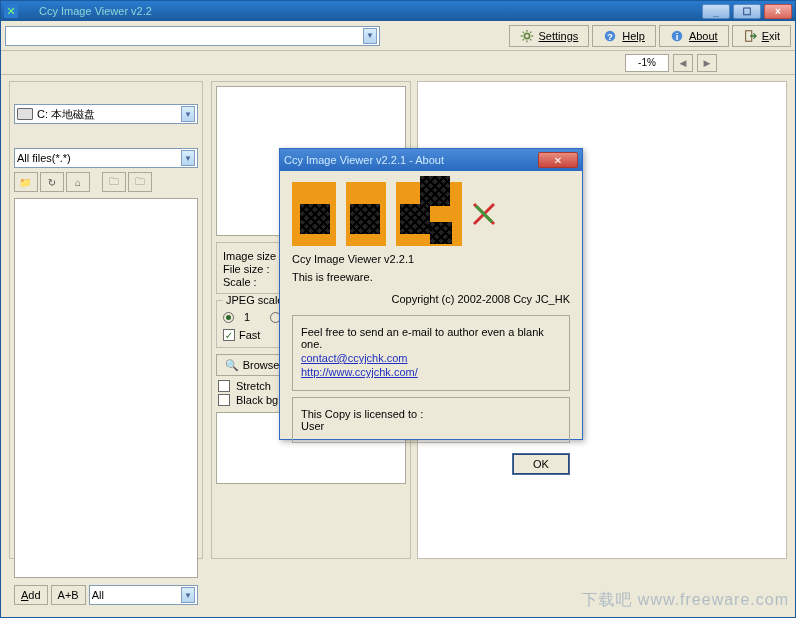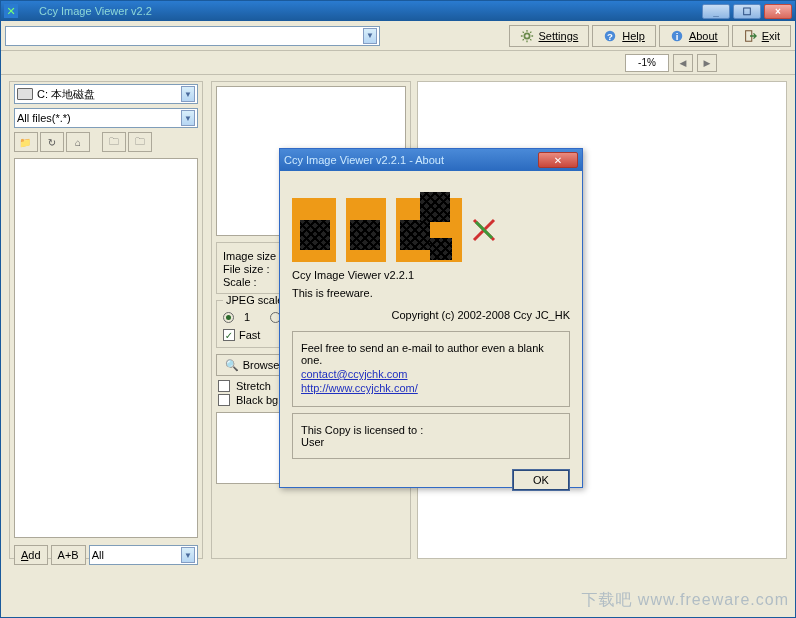--- a/index.html
+++ b/index.html
@@ -24,21 +24,21 @@
 .tb-btn .label { text-decoration: underline; }
 
 
 .zoombar { height: 24px; display: flex; align-items: center; justify-content: flex-end; padding-right: 78px; gap: 4px; border-bottom: 1px solid #c2bfb0; }
 .zoom-pct { width: 44px; height: 18px; border: 1px solid #aca899; background: #fff; text-align: center; line-height: 16px; font-size: 10px; }
 .nav-btn { width: 20px; height: 18px; border: 1px solid #aca899; background: #ece9d8; display:flex; align-items:center; justify-content:center; color:#777; font-size:9px; }
 
 
 .left-panel { position: absolute; left: 8px; top: 80px; width: 194px; height: 478px; border: 1px solid #c2bfb0; background: #ece9d8; }
 .lp-row { padding: 2px 4px; display: flex; align-items: center; gap: 2px; }
-.lp-row .dropdown { flex: 1; }
+.lp-row .dropdown { flex: 1; margin-top: 20px; }
 .drive-ic { width:16px; height:12px; background:#e0e0e0; border:1px solid #666; border-radius:1px; display:inline-block; }
 .iconbtn { width: 24px; height: 20px; background: #ece9d8; border: 1px solid #aca899; display:flex; align-items:center; justify-content:center; font-size:10px; cursor:pointer; color:#555; }
 .lp-toolbar { display:flex; gap:2px; padding:2px 4px; }
 .lp-list { margin: 4px; height: 380px; background: #fff; border: 1px solid #aca899; }
 .lp-bottom { display:flex; gap:3px; padding: 3px 4px; align-items:center; }
 .lp-bottom .small-btn { height: 20px; padding: 0 6px; border: 1px solid #aca899; background:#ece9d8; cursor:pointer; display:flex; align-items:center; }
 .lp-bottom .dropdown { flex:1; }
 
 
 .center-panel { position: absolute; left: 210px; top: 80px; width: 200px; height: 478px; border: 1px solid #c2bfb0; background:#ece9d8; }
@@ -51,25 +51,25 @@
 .radio { width:11px; height:11px; border:1px solid #696969; border-radius:50%; display:inline-flex; align-items:center; justify-content:center; }
 .radio.checked::after { content:""; width:5px; height:5px; border-radius:50%; background:#2b6a2b; }
 .checkbox { width:12px; height:12px; border:1px solid #696969; background:#fff; display:inline-flex; align-items:center; justify-content:center; color:#2b6a2b; font-size:10px; margin-right:4px; }
 .checkbox.checked::after { content:"✓"; }
 .browse-btn { margin:4px; height:22px; border:1px solid #aca899; background:#ece9d8; display:flex; align-items:center; gap:4px; padding:0 8px; cursor:pointer; }
 .opt-row { display:flex; align-items:center; margin:2px 6px; gap:2px; }
 
 .right-area { position:absolute; left:416px; top:80px; width:370px; height:478px; border:1px solid #c2bfb0; background:#fff; }
 
 
-.about { position:absolute; left:278px; top:147px; width:304px; height:340px; border:1px solid #316ac5; background:#ece9d8; box-shadow: 2px 2px 6px rgba(0,0,0,.3); }
+.about { position:absolute; left:278px; top:147px; width:304px; height:292px; border:1px solid #316ac5; background:#ece9d8; box-shadow: 2px 2px 6px rgba(0,0,0,.3); }
 .about .dlg-title { height:22px; background: linear-gradient(to bottom,#4a8ad8,#2a6abf); color:#cbe9ff; display:flex; align-items:center; padding:0 4px; font-family:"Courier New",monospace; font-size:12px; }
 .about .dlg-title .txt { flex:1; }
 .about .dlg-close { width:40px; height:16px; background:linear-gradient(#ea8b7f,#c8463a); border:1px solid #a9382e; border-radius:2px; display:flex; align-items:center; justify-content:center; color:#fff; font-size:10px; cursor:pointer; }
-.about-body { padding: 24px 12px; }
+.about-body { padding: 8px 12px; }
 .logo-area { height: 70px; display:flex; align-items:center; gap:8px; margin-bottom:4px; }
 .logo { width:170px; height:64px; position:relative; }
 .logo .orange { position:absolute; left:0; top:0; width:170px; height:64px; background:#ee9a17; }
 .cross { position:absolute; width:30px; height:30px; background: repeating-linear-gradient(45deg,#000 0 2px, transparent 2px 6px), repeating-linear-gradient(-45deg,#000 0 2px, transparent 2px 6px); background-color:#222; }
 .pline { margin: 3px 0; }
 .copy { text-align:right; margin:10px 0; }
 .box { border:1px solid #aca899; padding: 10px 8px; margin: 6px 0; }
 .link { color:#2030c0; text-decoration:underline; cursor:pointer; display:block; margin:2px 0; }
 .ok-btn { float:right; width:58px; height:22px; border:1px solid #4a6a9c; background:#ece9d8; margin-top:4px; cursor:pointer; text-align:center; line-height:20px; box-shadow: 0 0 0 1px #2a4a7c inset; }
 

